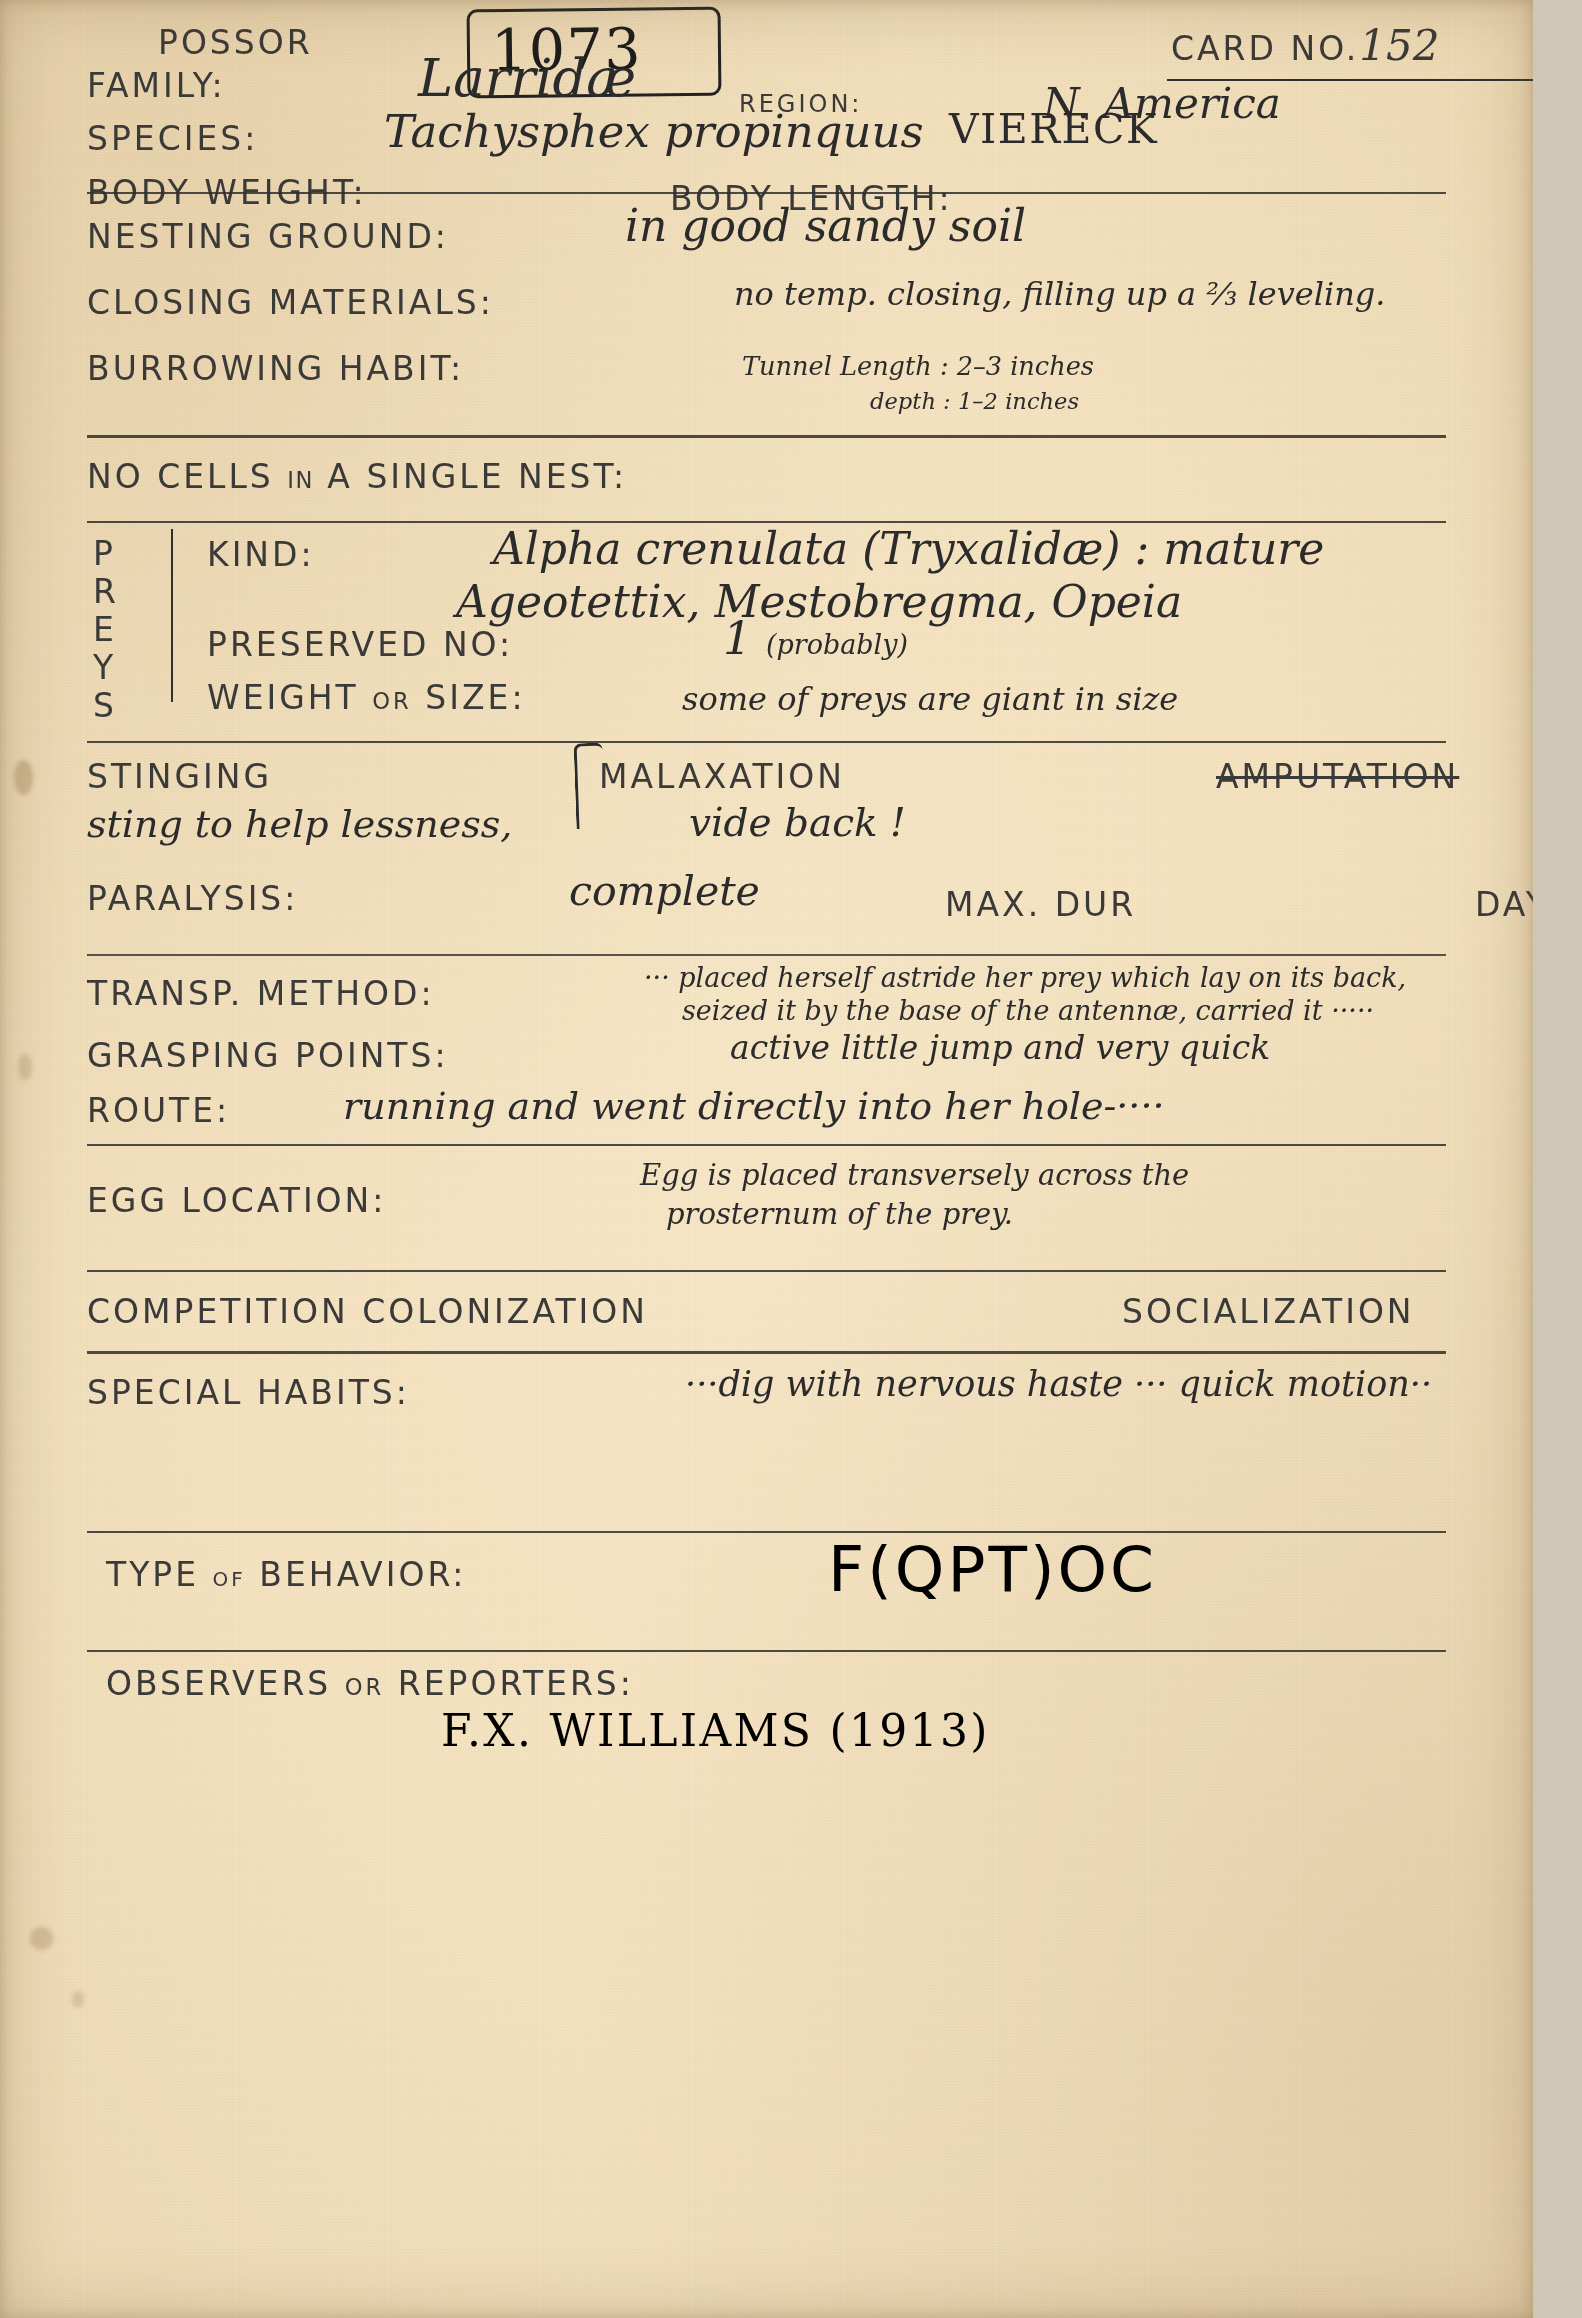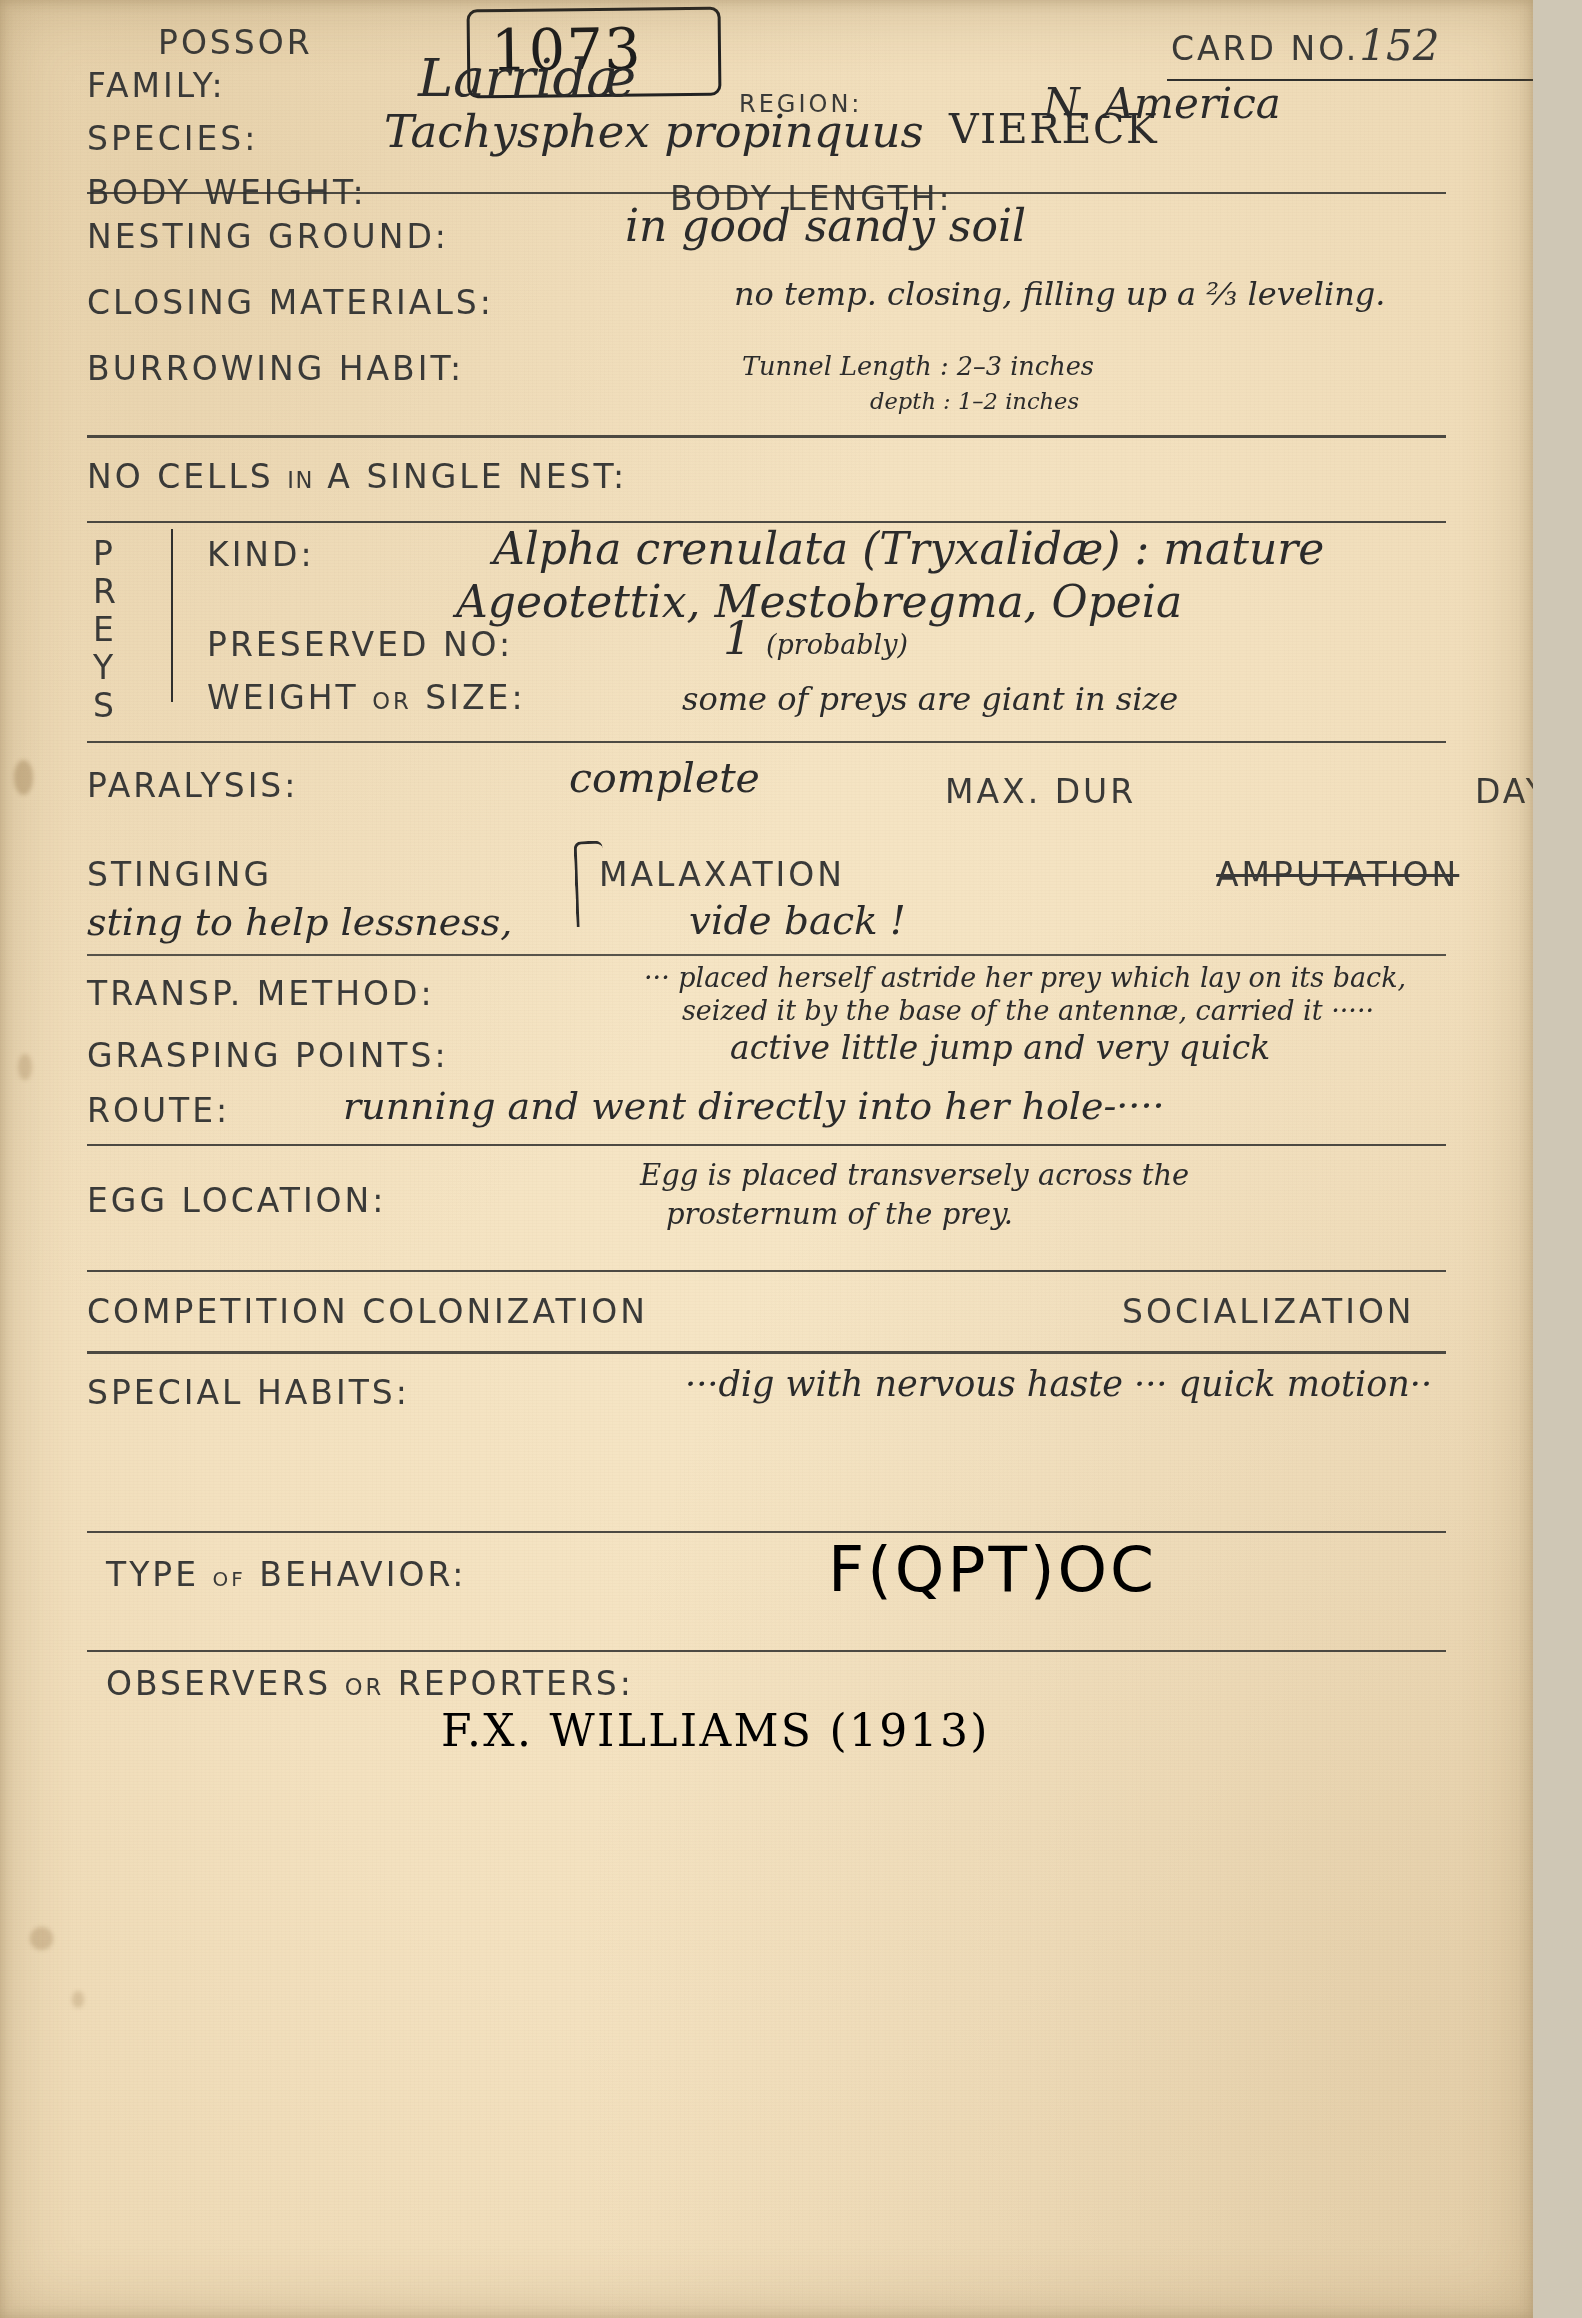--- a/index.html
+++ b/index.html
@@ -279,36 +279,36 @@
       <div id="ws-lbl" class="print lbl">
         <span>WEIGHT</span>
         <span style="font-size:22.6px;">OR</span>
         <span>SIZE:</span>
       </div>
       <div id="ws-val" class="hand">some of preys are giant in size</div>
     </div>
 
     <div class="rule"></div>
 
-    <div class="sec" style="height:98px;">
-      <div id="par-lbl" class="print lbl">PARALYSIS:</div>
-      <div id="par-val" class="hand">complete</div>
-      <div id="maxdur" class="print lbl">MAX. DUR</div>
-      <div id="days" class="print lbl">DAYS</div>
-    </div>
-
     <div class="sec" style="height:113px;">
       <div id="sting-lbl" class="print lbl">STINGING</div>
       <div id="brace"></div>
       <div id="malax-lbl" class="print lbl">MALAXATION</div>
       <div id="amput-lbl" class="print lbl">AMPUTATION</div>
       <div id="sting-val" class="hand">sting to help lessness,</div>
       <div id="malax-val" class="hand">vide back !</div>
     </div>
 
+    <div class="sec" style="height:98px;">
+      <div id="par-lbl" class="print lbl">PARALYSIS:</div>
+      <div id="par-val" class="hand">complete</div>
+      <div id="maxdur" class="print lbl">MAX. DUR</div>
+      <div id="days" class="print lbl">DAYS</div>
+    </div>
+
     <div class="rule thin"></div>
 
     <div class="sec" style="height:188px;">
       <div id="transp-lbl" class="print lbl">TRANSP. METHOD:</div>
       <div id="transp-val2" class="hand">seized it by the base of the antennæ, carried it ·····</div>
       <div id="transp-val1" class="hand">··· placed herself astride her prey which lay on its back,</div>
 
       <div id="grasp-lbl" class="print lbl">GRASPING POINTS:</div>
       <div id="grasp-val" class="hand">active little jump and very quick</div>
 

